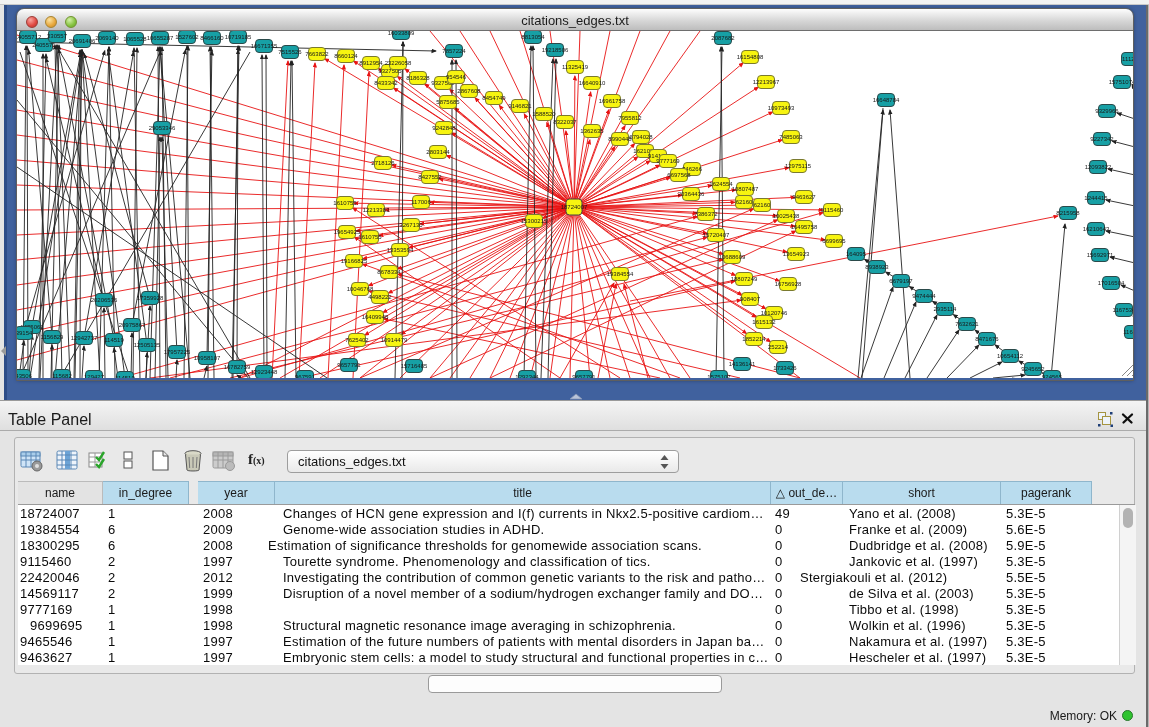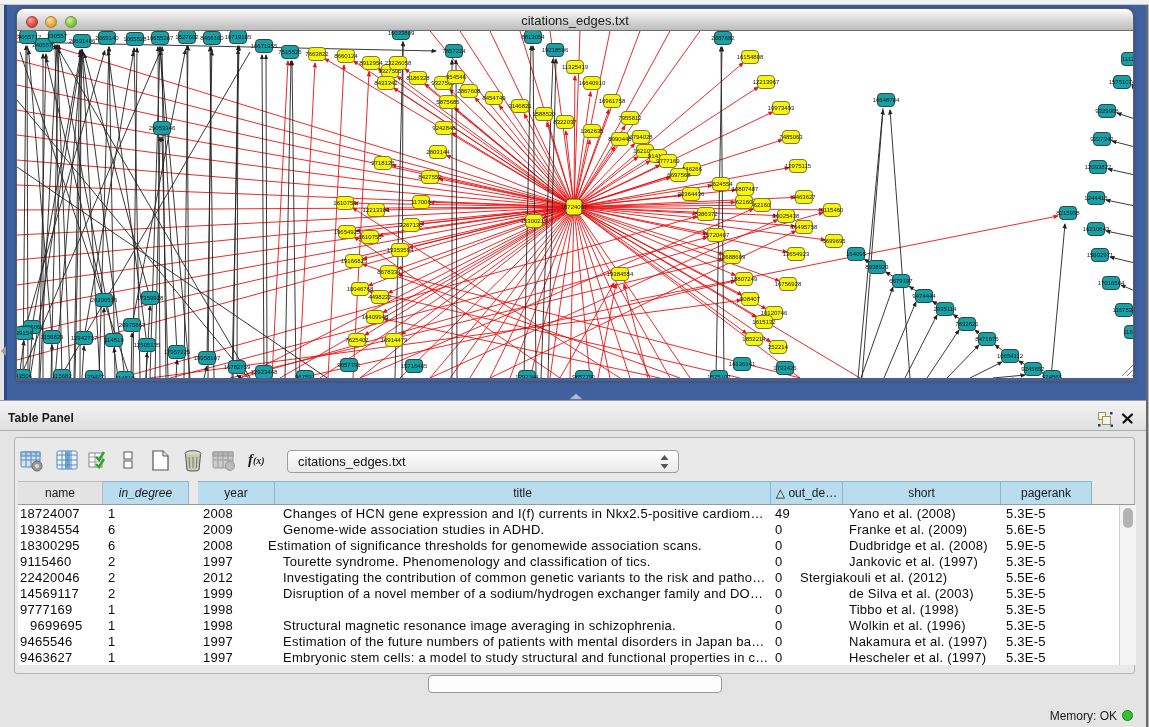--- a/index.html
+++ b/index.html
@@ -4,21 +4,21 @@
 body { width:1149px; height:727px; font-family:"Liberation Sans", sans-serif; background:#e4e4e4; position:relative; overflow:hidden; }
 #topstrip { position:absolute; left:0; top:0; width:1149px; height:5px; background:#f2f2f2; border-bottom:1px solid #c9c9c9; }
 #desktop { position:absolute; left:4px; top:5px; width:1142px; height:395px; background:#40619e; }
 #desktop .edge { position:absolute; left:0; top:0; width:3px; height:395px; background:#2d4c87; }
 #win { position:absolute; left:17px; top:9px; width:1116px; height:371px; border-radius:7px 7px 0 0; box-shadow:0 0 4px rgba(0,0,0,.45); outline:1px solid #5f5f5f; }
 #titlebar { position:absolute; left:0; top:0; width:1116px; height:22px; border-radius:7px 7px 0 0; background:linear-gradient(#fdfdfd,#d7d7d7 55%,#bdbdbd); border-bottom:1px solid #6e6e6e; }
 #titlebar .t { position:absolute; width:100%; text-align:center; top:4px; font-size:13px; color:#1c1c1c; }
 .tl { position:absolute; top:16px; width:12px; height:12px; border-radius:50%; }
 #panel { position:absolute; left:0; top:400px; width:1146px; height:327px; background:#e4e4e4; }
 #paneltitle { position:absolute; left:0; top:0; width:100%; height:31px; background:linear-gradient(#f4f4f4,#dfdfdf); border-top:1px solid #9a9a9a; border-bottom:1px solid #ababab; }
-#paneltitle .t { position:absolute; left:8px; top:10px; font-size:12px; color:#1a1a1a;font-weight:bold; }
+#paneltitle .t { position:absolute; left:8px; top:10px; font-size:16px; color:#1a1a1a; }
 #inner { position:absolute; left:14px; top:37px; width:1121px; height:237px; background:#e9e9e9; border:1px solid #b2b2b2; border-radius:3px; }
 .ticon { position:absolute; top:449px; }
 #combo { position:absolute; left:287px; top:450px; width:392px; height:23px; background:linear-gradient(#ffffff,#e9e9e9); border:1px solid #9d9d9d; border-radius:4px; font-size:13px; color:#111; padding:3px 0 0 10px; }
 #thead { position:absolute; left:18px; top:481px; height:23px; }
 #thead .hc { position:absolute; top:0; height:23px; background:#b9dcee; border-right:1px solid #8fb6cc; border-top:1px solid #8fb6cc; font-size:12px; color:#1a1a1a; text-align:center; padding-top:4px; }
 .row { position:absolute; left:18px; width:1101px; height:16px; font-size:13px; letter-spacing:0.25px; color:#0a0a0a; }
 .row span { position:absolute; top:1px; white-space:nowrap; }
 .row span.tt { width:486px; overflow:hidden; text-overflow:ellipsis; }
 #tabs { position:absolute; left:428px; top:675px; height:18px; display:flex; border:1px solid #9a9a9a; border-radius:4px; overflow:hidden; background:#fdfdfd; }
 #tabs div { font-size:12px; padding-top:12px; text-align:right; color:#1d1d1d; border-right:1px solid #a5a5a5;margin-top:19px; }
@@ -914,28 +914,28 @@
     <ellipse cx="12" cy="4.5" rx="8" ry="2.8" fill="#d9d9c8" stroke="#555"></ellipse>
     <path d="M4.5 5.5 L6 21 C6 22.3 18 22.3 18 21 L19.5 5.5" fill="#c9c9b8" stroke="#555"></path>
     <path d="M8 8 L8.7 19 M12 8 V19 M16 8 L15.3 19" stroke="#777"></path>
   </svg>
 <svg class="ticon" style="left:212px" width="26" height="24">
     <rect x="1" y="3" width="20" height="16" rx="1.5" fill="#cccccc" stroke="#9a9a9a"></rect>
     <rect x="1" y="3" width="20" height="4" fill="#b5b5b5" stroke="#9a9a9a"></rect>
     <path d="M6 3 V19 M11 3 V19 M16 3 V19 M1 11 H21" stroke="#9a9a9a" fill="none"></path>
     <circle cx="18" cy="17" r="4.5" fill="#bbb" stroke="#999"></circle>
   </svg>
-<div class="ticon" style="left:248px; top:451px; position:absolute; font-size:15px; font-style:italic; color:#222; font-family:'Liberation Serif',serif; font-weight:bold;">f<span style="font-size:10px">(x)</span></div>
+<div class="ticon" style="left:248px; top:451px; position:absolute; font-size:15px; color:#222; font-family:'Liberation Serif',serif; font-weight:bold;">f<span style="font-size:10px">(x)</span></div>
 <div id="combo">citations_edges.txt<svg style="position:absolute;right:9px;top:4px" width="9" height="15">
       <path d="M4.5,0 L8.5,5 L0.5,5 Z" fill="#555"></path>
       <path d="M4.5,14 L8.5,9 L0.5,9 Z" fill="#555"></path>
     </svg></div>
 <div id="thead">
 <div class="hc" style="left:0; width:85px; background:#e3e3e3; border-right:1px solid #bbb; border-top:1px solid #bbb;">name</div>
-<div class="hc" style="left:85px; width:86px;font-style:italic;">in_degree</div>
+<div class="hc" style="left:85px; width:86px;">in_degree</div>
 <div class="hc" style="left:180px; width:77px;">year</div>
 <div class="hc" style="left:257px; width:496px;">title</div>
 <div class="hc" style="left:753px; width:72px;">△ out_de…</div>
 <div class="hc" style="left:825px; width:158px;">short</div>
 <div class="hc" style="left:983px; width:91px;">pagerank</div>
 </div>
 <div style="position:absolute; left:18px; top:504px; width:1101px; height:161px; background:#fff;"></div>
 <div style="position:absolute; left:18px; top:504px; width:1117px; height:1px; background:#9a9a9a;"></div>
 <div class="row" style="top:505px">
     <span style="left:2px">18724007</span>
@@ -973,21 +973,21 @@
     <span style="left:831px">Jankovic et al. (1997)</span>
     <span style="left:988px">5.3E-5</span>
   </div>
 <div class="row" style="top:569px">
     <span style="left:2px">22420046</span>
     <span style="left:90px">2</span>
     <span style="left:185px">2012</span>
     <span class="tt" style="left:265px">Investigating the contribution of common genetic variants to the risk and pathogenesis of</span>
     <span style="left:757px">0</span>
     <span style="left:782px">Stergiakouli et al. (2012)</span>
-    <span style="left:988px">5.5E-6</span>
+    <span style="left:988px">5.5E-5</span>
   </div>
 <div class="row" style="top:585px">
     <span style="left:2px">14569117</span>
     <span style="left:90px">2</span>
     <span style="left:185px">1999</span>
     <span class="tt" style="left:265px">Disruption of a novel member of a sodium/hydrogen exchanger family and DOCK3 genes</span>
     <span style="left:757px">0</span>
     <span style="left:831px">de Silva et al. (2003)</span>
     <span style="left:988px">5.3E-5</span>
   </div>

